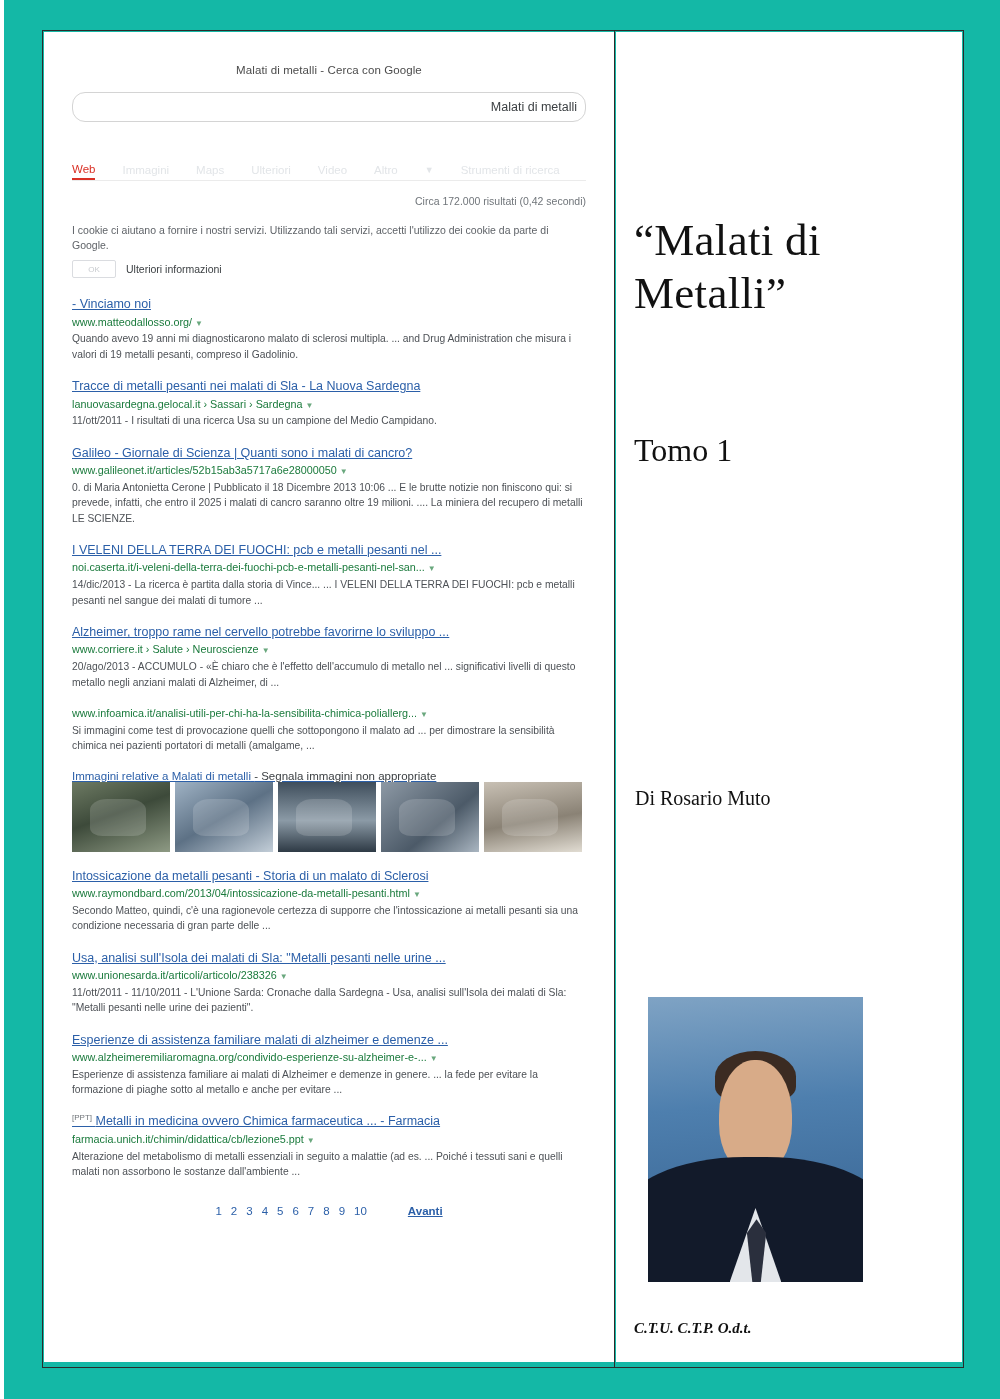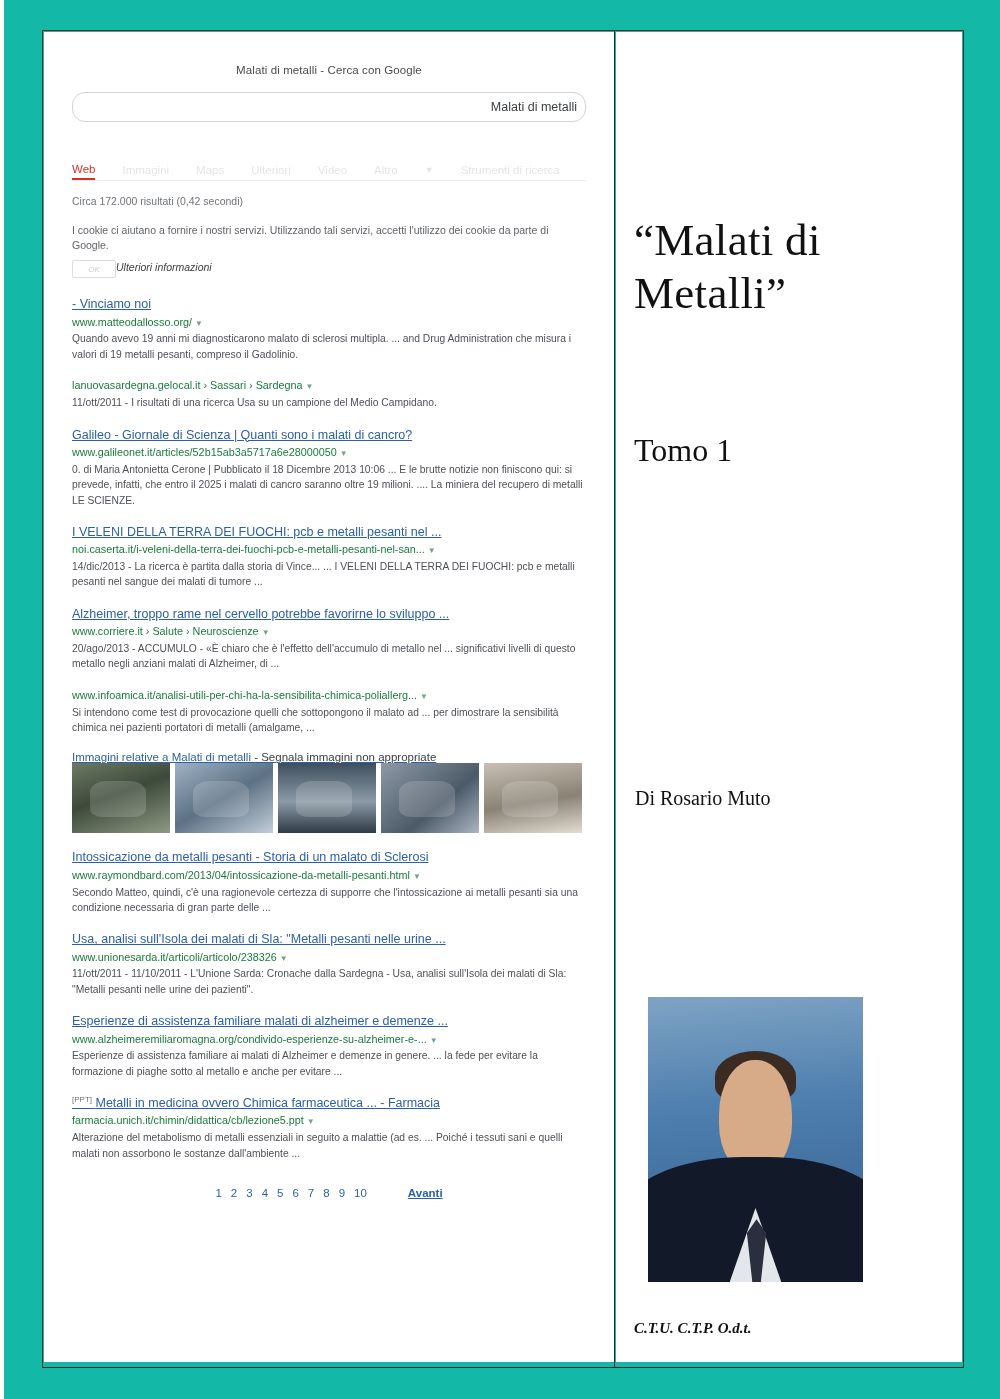--- a/index.html
+++ b/index.html
@@ -92,32 +92,33 @@
     padding-bottom: 3px;
   }
   .tab.dim {
     color: #e2e5e8;
   }
   .tab-arrow { color:#e2e5e8; font-size: 9px; padding-bottom:5px;}
   .resultstats {
     margin: 14px 28px 0 28px;
     font-size: 10.5px;
     color: #70757a;
+    text-align: right;
   }
   .cookiebar {
     margin: 16px 28px 0 28px;
     font-size: 10.5px;
     color: #5f6368;
     line-height: 1.45;
   }
   .cookiebtns {
     margin-top: 7px;
     display: flex;
-    align-items: flex-start;
-    font-style: italic;
+    align-items: center;
+    gap: 10px;
   }
   .cookie-ok {
     border: 1px solid #dadce0;
     width: 42px;
     height: 16px;
     font-size: 8px;
     color: #c8cbcf;
     display: flex;
     align-items: center;
     justify-content: center;
@@ -354,20 +355,21 @@
 
     <div class="results">
 
       <div class="result">
         <div class="r-title">- Vinciamo noi</div>
         <div class="r-url"><span>www.matteodallosso.org/</span> <span class="caret">▼</span></div>
         <div class="r-snippet">Quando avevo 19 anni mi diagnosticarono malato di sclerosi multipla. ... and Drug Administration che misura i valori di 19 metalli pesanti, compreso il Gadolinio.</div>
       </div>
 
       <div class="result">
+        <div class="r-title">Tracce di metalli pesanti nei malati di Sla - La Nuova Sardegna</div>
         <div class="r-url"><span>lanuovasardegna.gelocal.it › Sassari › Sardegna</span> <span class="caret">▼</span></div>
         <div class="r-snippet">11/ott/2011 - I risultati di una ricerca Usa su un campione del Medio Campidano.</div>
       </div>
 
       <div class="result">
         <div class="r-title">Galileo - Giornale di Scienza | Quanti sono i malati di cancro?</div>
         <div class="r-url"><span>www.galileonet.it/articles/52b15ab3a5717a6e28000050</span> <span class="caret">▼</span></div>
         <div class="r-snippet">0. di Maria Antonietta Cerone | Pubblicato il 18 Dicembre 2013 10:06 ... E le brutte notizie non finiscono qui: si prevede, infatti, che entro il 2025 i malati di cancro saranno oltre 19 milioni. .... La miniera del recupero di metalli LE SCIENZE.</div>
       </div>
 
@@ -378,21 +380,21 @@
       </div>
 
       <div class="result">
         <div class="r-title">Alzheimer, troppo rame nel cervello potrebbe favorirne lo sviluppo ...</div>
         <div class="r-url"><span>www.corriere.it › Salute › Neuroscienze</span> <span class="caret">▼</span></div>
         <div class="r-snippet">20/ago/2013 - ACCUMULO - «È chiaro che è l'effetto dell'accumulo di metallo nel ... significativi livelli di questo metallo negli anziani malati di Alzheimer, di  ...</div>
       </div>
 
       <div class="result">
         <div class="r-url"><span>www.infoamica.it/analisi-utili-per-chi-ha-la-sensibilita-chimica-poliallerg...</span> <span class="caret">▼</span></div>
-        <div class="r-snippet">Si intendono come test di provocazione quelli che sottopongono il malato ad ... per dimostrare la sensibilità chimica nei pazienti portatori di metalli (amalgame, ...</div>
+        <div class="r-snippet">Si immagini come test di provocazione quelli che sottopongono il malato ad ... per dimostrare la sensibilità chimica nei pazienti portatori di metalli (amalgame, ...</div>
       </div>
 
       <div class="result">
         <div class="imgblock-head">
           <span>Immagini relative a Malati di metalli</span>
           <span class="plain">- Segnala immagini non appropriate</span>
         </div>
         <div class="imgstrip">
           <div class="thumb t1"></div>
           <div class="thumb t2"></div>

